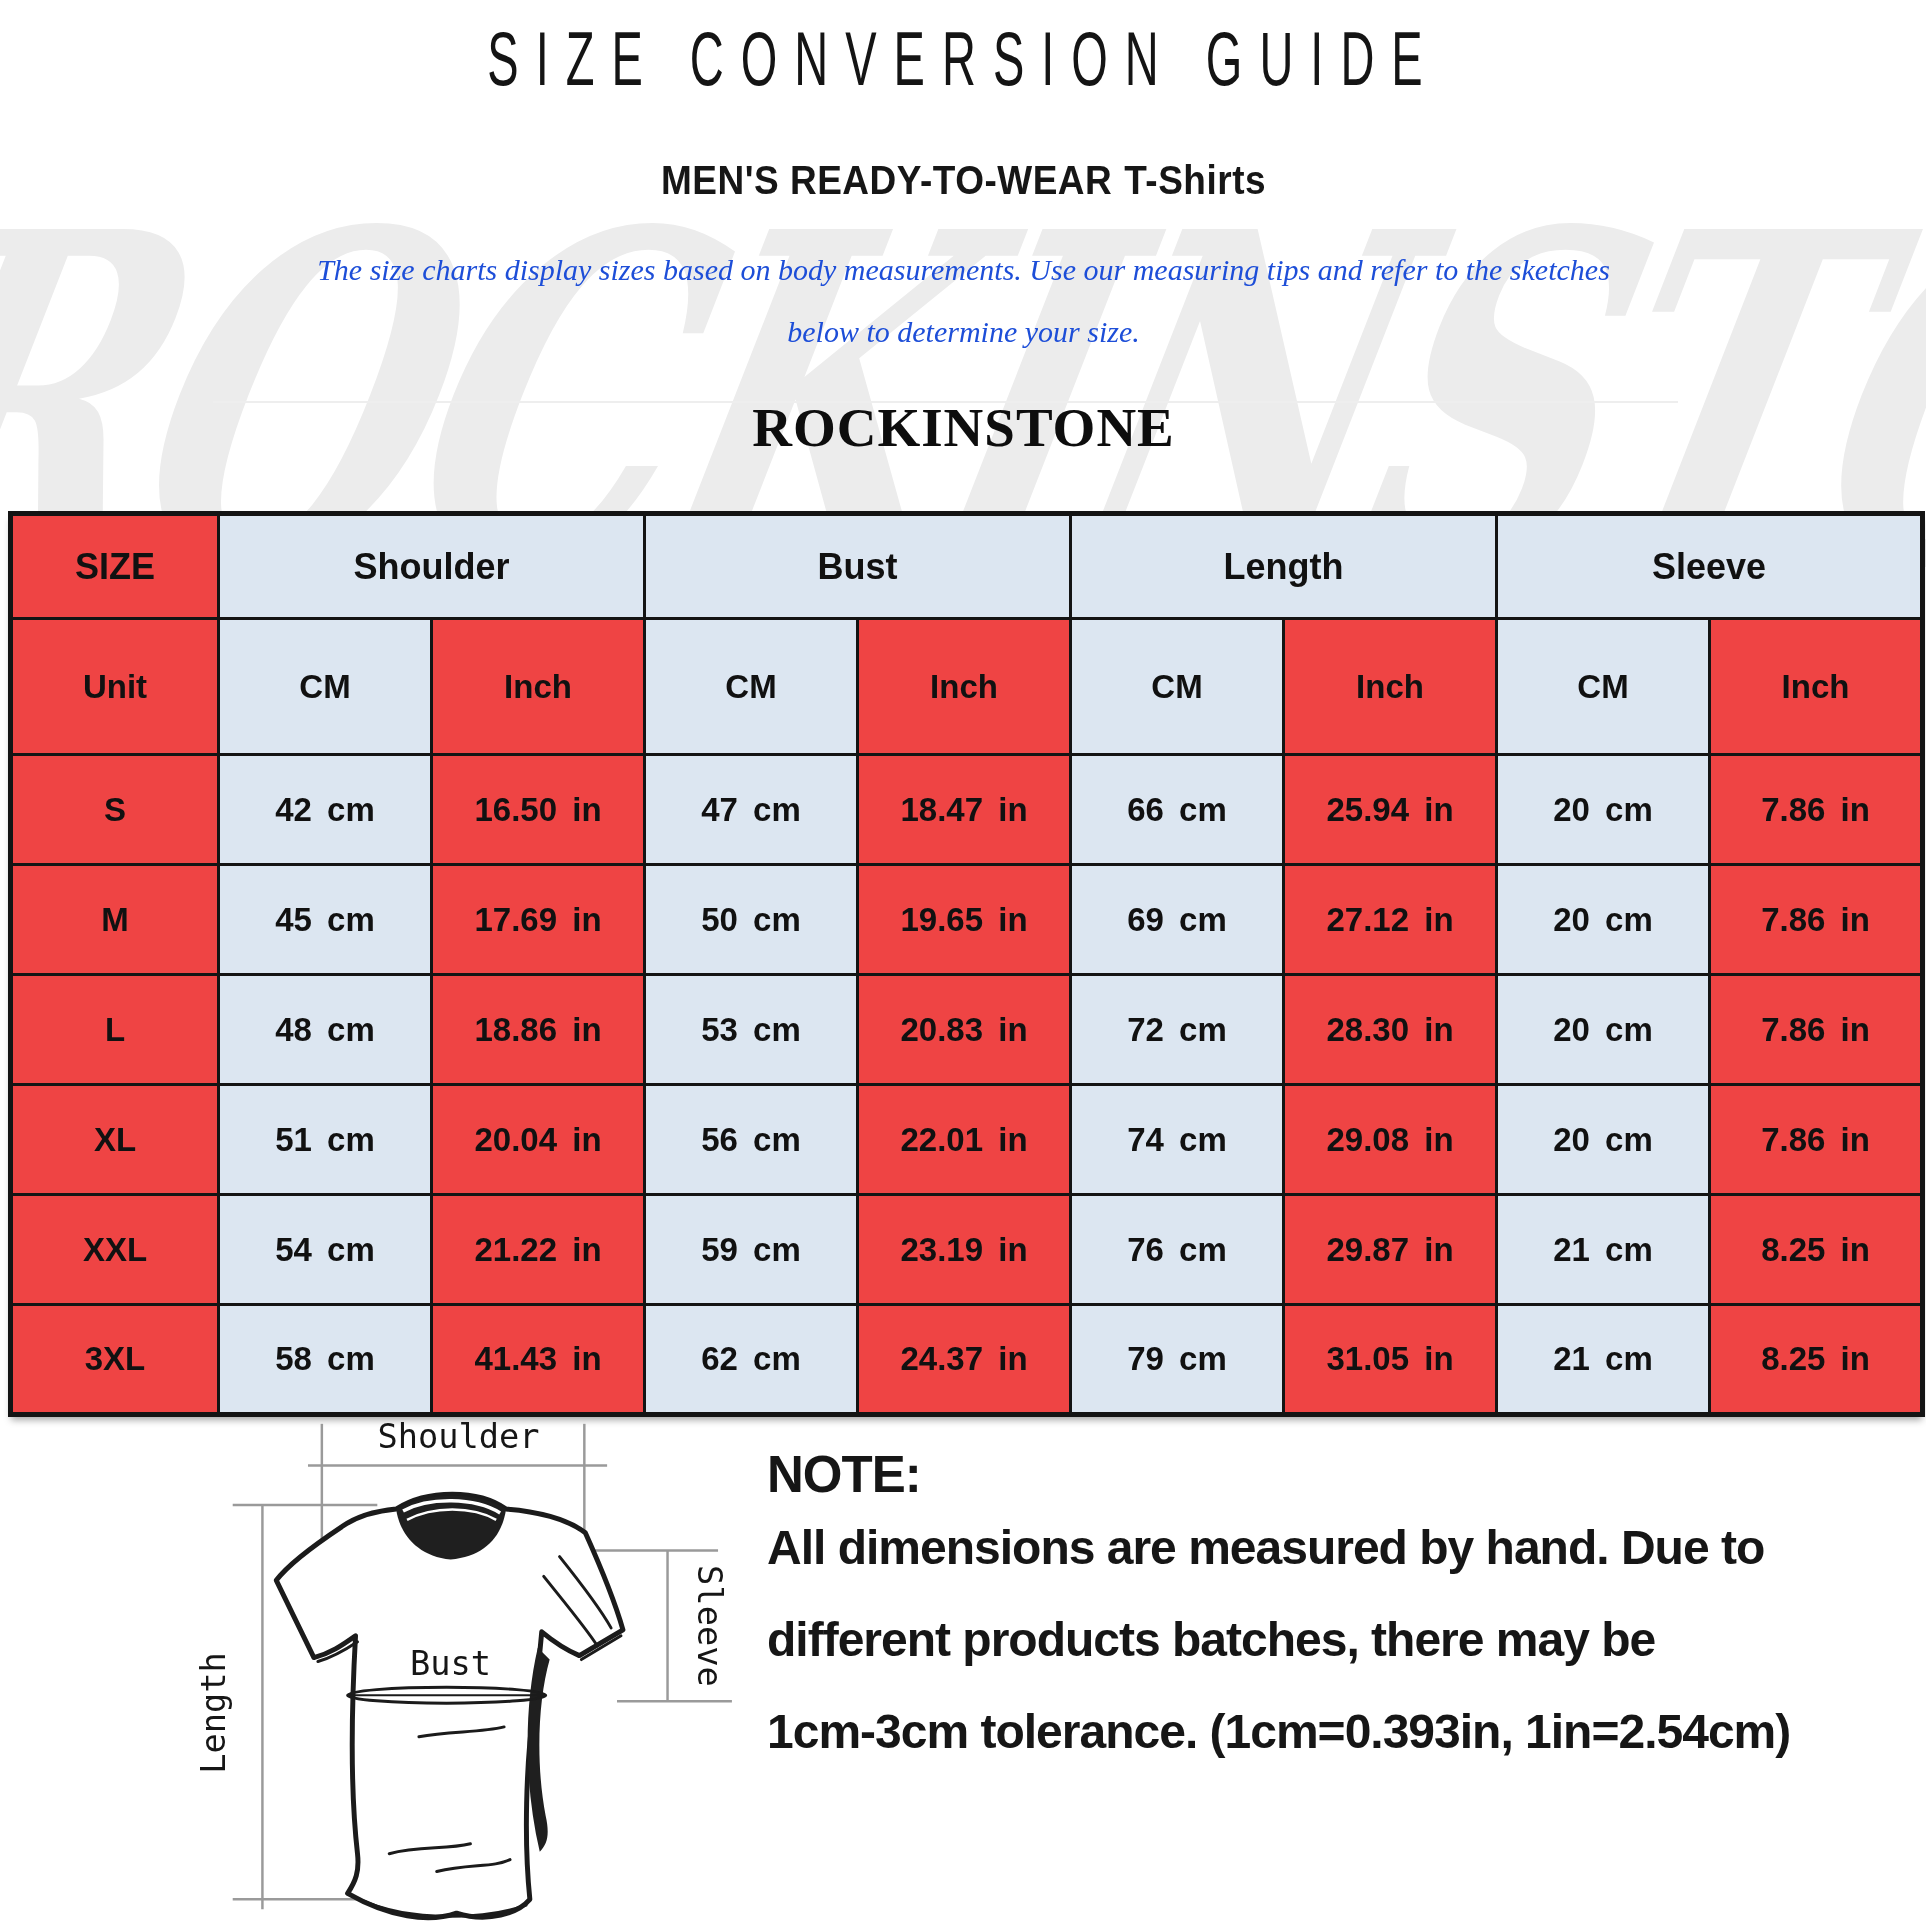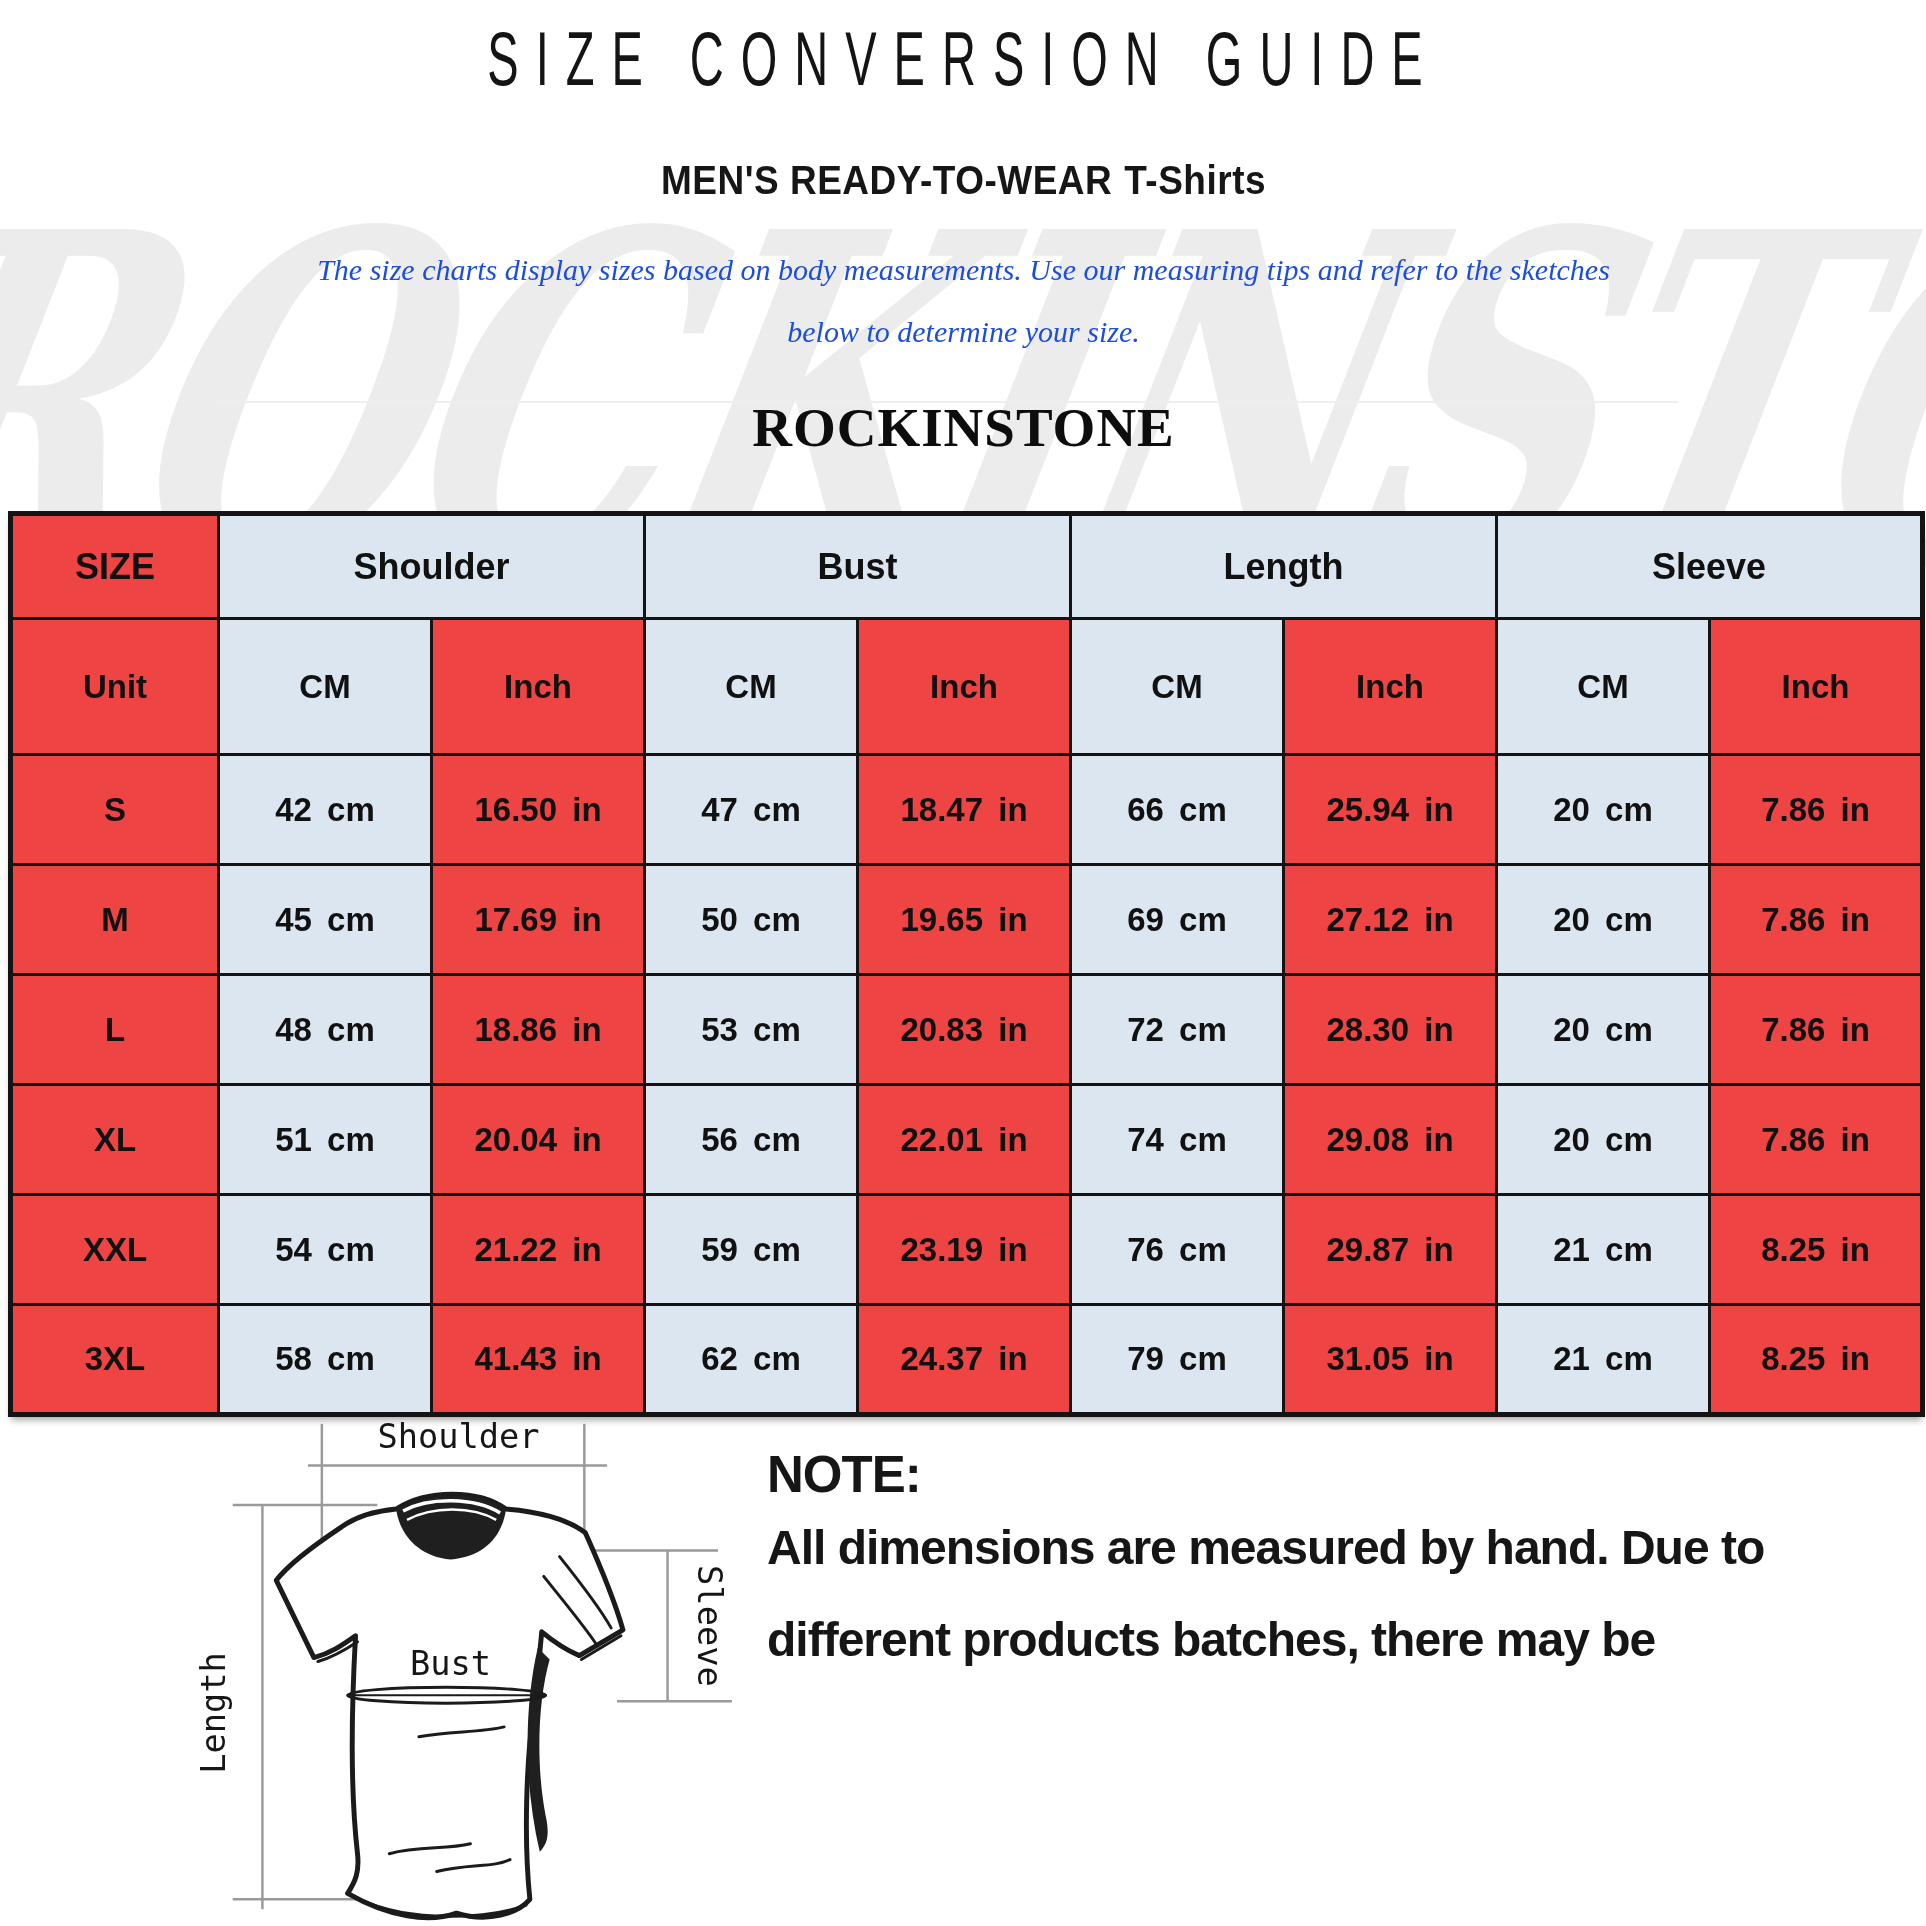--- a/index.html
+++ b/index.html
@@ -232,16 +232,17 @@
     <text x="270" y="42" text-anchor="middle">Shoulder</text>
     <text x="262" y="272" text-anchor="middle">Bust</text>
     <text x="34" y="310" text-anchor="middle" transform="rotate(-90 34 310)">Length</text>
     <text x="512" y="222" text-anchor="middle" transform="rotate(90 512 222)">Sleeve</text>
   </svg>
 
   <div class="note">
     <div class="note-heading">NOTE:</div>
     <div class="note-line">All dimensions are measured by hand. Due to</div>
     <div class="note-line">different products batches, there may be</div>
+    <div class="note-line">1cm-3cm tolerance. (1cm=0.393in, 1in=2.54cm)</div>
   </div>
 
 </div>
 
 
 </body></html>

